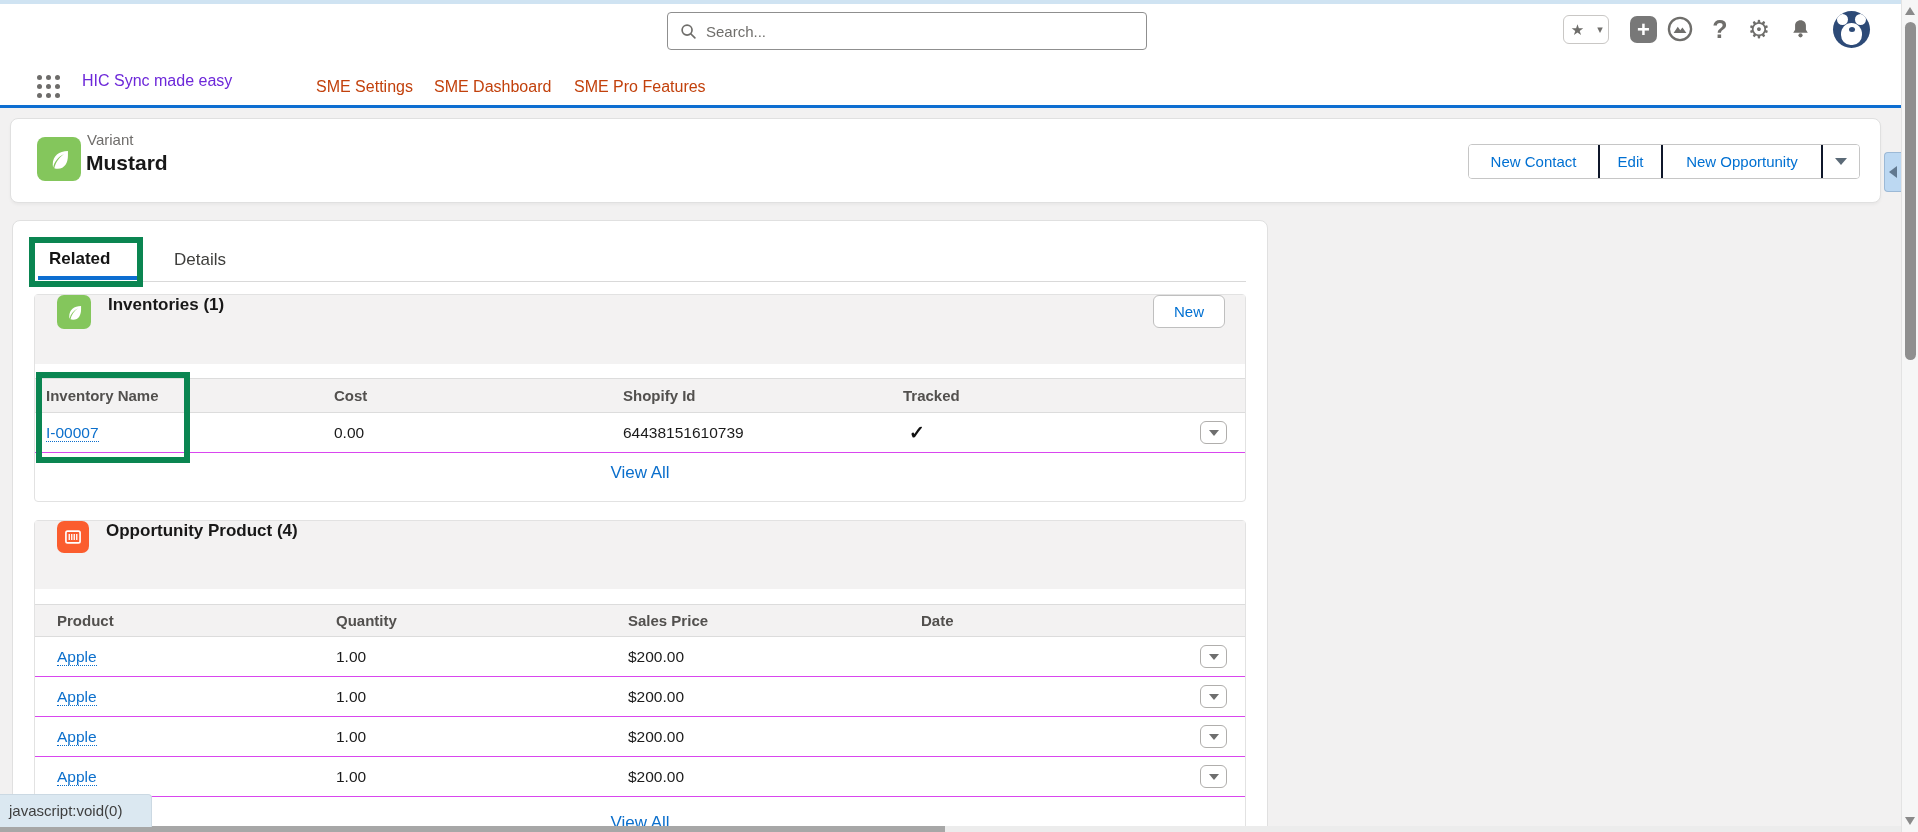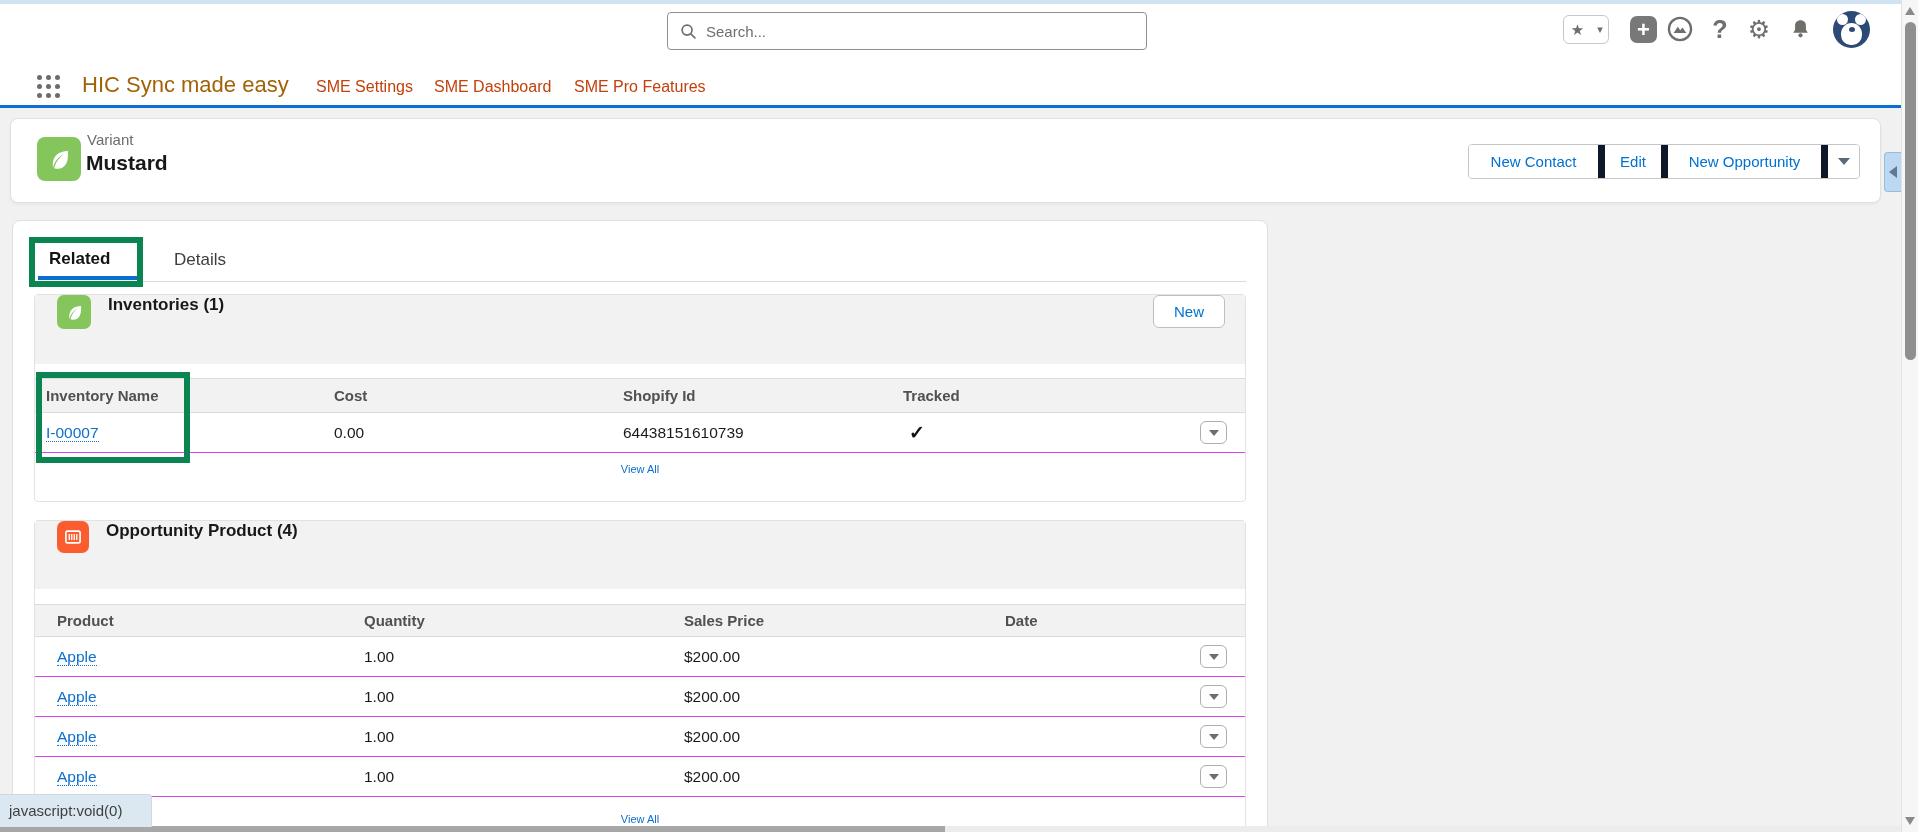--- a/index.html
+++ b/index.html
@@ -25,31 +25,31 @@
   .avatar { left:1833px; top:11px; width:37px; height:37px; border-radius:50%; background:#2d4a77; position:absolute; overflow:hidden; cursor:pointer; }
   .avatar .ear-l, .avatar .ear-r { position:absolute; width:11px; height:11px; border-radius:50%; background:#fff; top:3px; }
   .avatar .ear-l { left:4px; } .avatar .ear-r { right:4px; }
   .avatar .face { position:absolute; left:8px; top:12px; width:21px; height:22px; border-radius:50% 50% 45% 45%; background:#fff; }
   .avatar .nose { position:absolute; left:15.5px; top:16px; width:6px; height:5px; border-radius:50%; background:#2d4a77; }
 
   
   .nav-bar { position:absolute; left:0; top:64px; width:1901px; height:44px; background:#fff; border-bottom:3px solid #0d6ed1; }
   .waffle { position:absolute; left:37px; top:75px; width:23px; height:23px; display:grid; grid-template-columns:repeat(3,5px); grid-template-rows:repeat(3,5px); gap:4px; cursor:pointer; }
   .waffle i { background:#6d6c6a; border-radius:50%; }
-  .app-name { position:absolute; left:82px; top:72px; font-size:22px; color:#a16207; }
+  .app-name { position:absolute; left:82px; top:72px; font-size:16px; color:#6d28d9; }
   .nav-tab { position:absolute; top:78px; font-size:16px; color:#c2410c; cursor:pointer; }
   .nav-tab.t0 { left:316px; } .nav-tab.t1 { left:434px; } .nav-tab.t2 { left:574px; }
 
   
   .record-card { position:absolute; left:10px; top:118px; width:1871px; height:85px; background:#fff; border:1px solid #e0e0e0; border-radius:8px; box-shadow:0 2px 3px rgba(0,0,0,.04); }
   .entity-icon { position:absolute; left:37px; top:137px; width:44px; height:44px; border-radius:8px; background:#84c65c; display:flex; align-items:center; justify-content:center; }
   .entity-label { position:absolute; left:87px; top:131px; font-size:15px; color:#6f6d6b; }
   .record-name { position:absolute; left:86px; top:151px; font-size:21px; font-weight:bold; color:#181818; }
   .btn-group { position:absolute; left:1468px; top:144px; height:35px; display:flex; background:#fff; border:1px solid #c6c6c6; border-radius:4px; overflow:hidden; }
-  .btn-group .gbtn { display:flex; align-items:center; justify-content:center; font-size:15px; color:#0070d2; cursor:pointer; background:#fff; border:none; border-left:7px solid #0f172a; }
+  .btn-group .gbtn { display:flex; align-items:center; justify-content:center; font-size:15px; color:#0070d2; cursor:pointer; background:#fff; border:none; border-left:2px solid #0f172a; }
   .btn-group .gbtn:first-child { border-left:none; }
   .gbtn.b0 { width:129px; } .gbtn.b1 { width:63px; } .gbtn.b2 { width:160px; } .gbtn.b3 { width:38px; }
   .caret-dn { width:0; height:0; border-left:6px solid transparent; border-right:6px solid transparent; border-top:7px solid #5b6a77; }
   .edge-toggle { position:absolute; left:1884px; top:152px; width:17px; height:40px; background:#bcd8f2; border:1px solid #9cb9d6; border-right:none; border-radius:4px 0 0 4px; display:flex; align-items:center; justify-content:center; cursor:pointer; z-index:6; }
   .edge-toggle i { width:0; height:0; border-top:6px solid transparent; border-bottom:6px solid transparent; border-right:8px solid #61788f; }
 
   
   .main-card { position:absolute; left:12px; top:220px; width:1256px; height:612px; background:#fff; border:1px solid #e0e0e0; border-radius:8px 8px 0 0; }
   .tab-related { position:absolute; left:49px; top:249px; font-size:17px; font-weight:bold; color:#141414; cursor:pointer; }
   .tab-details { position:absolute; left:174px; top:250px; font-size:17px; color:#3e3e3c; cursor:pointer; }
@@ -65,30 +65,30 @@
   .panel.opp .band { height:68px; }
   .rel-icon { width:34px; height:34px; border-radius:7px; display:flex; align-items:center; justify-content:center; flex:0 0 auto; }
   .rel-icon.green { background:#84c65c; }
   .rel-icon.orange { background:#fb5d2e; width:32px; height:32px; }
   .panel-title { font-size:17px; font-weight:bold; color:#181818; }
   .new-btn { margin-left:auto; width:72px; height:33px; background:#fff; border:1px solid #bfbfbf; border-radius:6px; color:#0070d2; font-size:15px; display:flex; align-items:center; justify-content:center; cursor:pointer; }
   .thead { position:absolute; left:0; width:100%; background:#f3f2f2; border-top:1px solid #dcdcdc; border-bottom:1px solid #dcdcdc; font-size:15px; font-weight:bold; color:#52504e; }
   .panel.inv .thead { top:83px; height:35px; }
   .panel.opp .thead { top:83px; height:33px; }
   .inv-cols { display:grid; grid-template-columns:288px 289px 280px 1fr 86px; align-items:center; height:100%; padding-left:11px; }
-  .opp-cols { display:grid; grid-template-columns:279px 292px 293px 1fr 86px; align-items:center; height:100%; padding-left:22px;gap:28px; }
+  .opp-cols { display:grid; grid-template-columns:279px 292px 293px 1fr 86px; align-items:center; height:100%; padding-left:22px; }
   .t-row { position:absolute; left:0; width:100%; height:40px; background:#fff; border-bottom:1px solid #d946ef; font-size:15.5px; color:#1a1a1a; }
   .panel.inv .t-row { top:118px; }
   .opp-r0 { top:116px; } .opp-r1 { top:156px; } .opp-r2 { top:196px; } .opp-r3 { top:236px; }
   a.cell-link { color:#0b6fcc; text-decoration:none; border-bottom:1px dotted #0b6fcc; cursor:pointer; width:max-content; }
   .check { font-size:19px; font-weight:bold; color:#111; padding-left:6px; }
   .act-cell { display:flex; justify-content:flex-end; padding-right:18px; }
   .row-dd { width:27px; height:23px; background:#fff; border:1px solid #b0aeac; border-radius:6px; display:flex; align-items:center; justify-content:center; cursor:pointer; }
   .row-dd i { width:0; height:0; border-left:5px solid transparent; border-right:5px solid transparent; border-top:6px solid #6e6e6e; }
-  .view-all { position:absolute; left:0; width:100%; text-align:center; font-size:11px; }
+  .view-all { position:absolute; left:0; width:100%; text-align:center; font-size:17px; }
   .panel.inv .view-all { top:168px; }
   .panel.opp .view-all { top:292px; }
   .view-all a { color:#0b6fcc; text-decoration:none; cursor:pointer; }
 
   
   .annot { position:absolute; border:6px solid #0a8551; z-index:50; pointer-events:none; }
   .annot.a1 { left:29px; top:237px; width:114px; height:50px; }
   .annot.a2 { left:36px; top:372px; width:154px; height:91px; }
 
   

